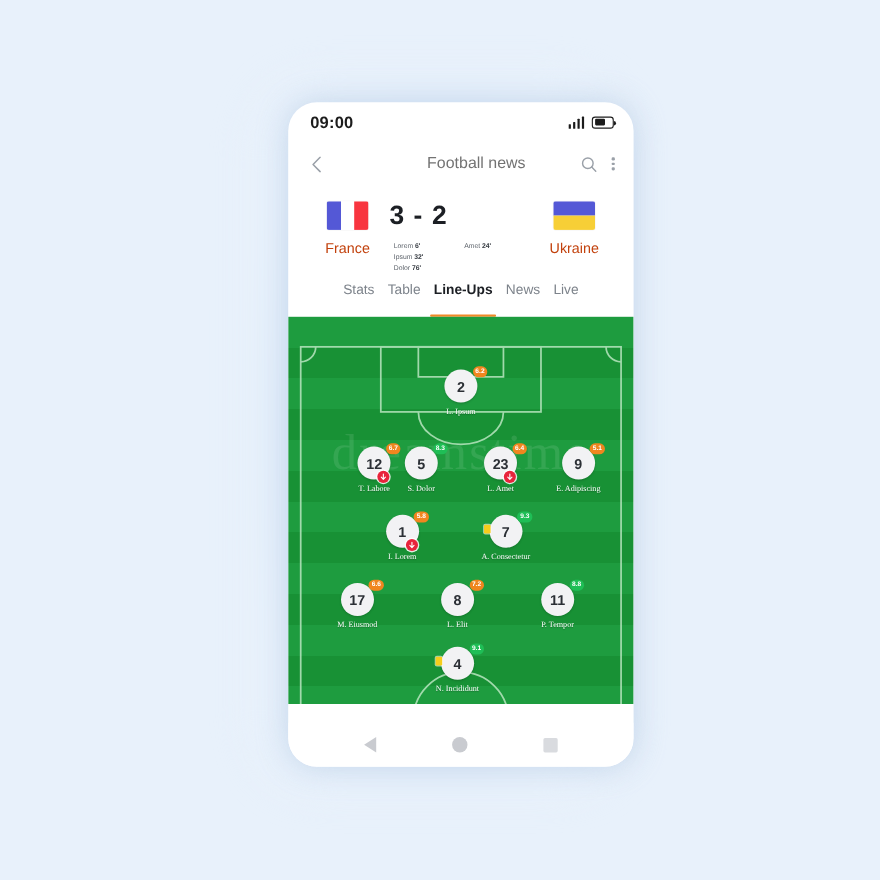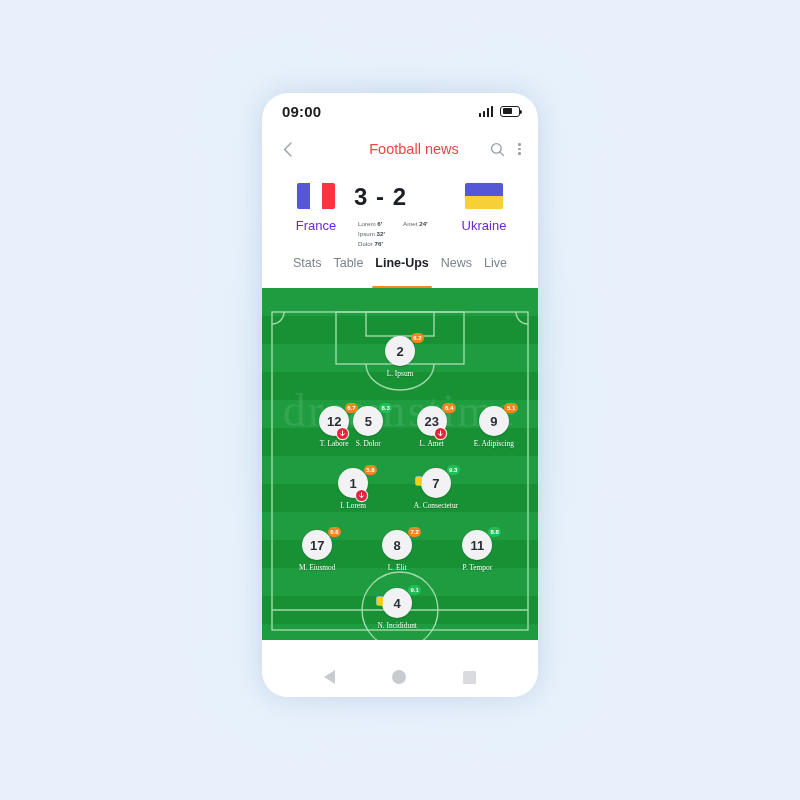--- a/index.html
+++ b/index.html
@@ -24,21 +24,21 @@
     height: 640px;
     border-radius: 60px;
     background: radial-gradient(ellipse at center, #d5e7f8 0%, #dceaf9 45%, #e8f1fb 75%);
     filter: blur(18px);
   }
 
   .phone {
     position: absolute;
     left: 262px;
     top: 93px;
-    width: 276px;
+    width: 314px;
     height: 604px;
     background: #ffffff;
     border-radius: 26px;
     overflow: hidden;
     box-shadow: 0 0 28px rgba(150,180,215,0.45);
   }
 
   
   .statusbar {
     height: 36px;
@@ -120,21 +120,21 @@
     align-items: center;
     justify-content: center;
     cursor: pointer;
   }
   .back-chevron svg { display:block; }
   .appbar-title {
     position: absolute;
     left: 0; right: 0;
     text-align: center;
     font-size: 14.5px;
-    color: #ef4444;
+    color: #737373;
     pointer-events: none;
     margin-left: 28px;
   }
   .appbar-actions {
     margin-left: auto;
     display: flex;
     align-items: center;
     gap: 10px;
     z-index: 2;
   }
@@ -181,21 +181,21 @@
   .flag.fr i:nth-child(2){ background: #ffffff; }
   .flag.fr i:nth-child(3){ background: #f8353f; }
   .flag.ua {
     flex-direction: column;
   }
   .flag.ua i { flex: 1; }
   .flag.ua i:nth-child(1){ background: #5458d6; }
   .flag.ua i:nth-child(2){ background: #f7cf36; }
   .team-name {
     font-size: 13px;
-    color: #6d28d9;
+    color: #c2410c;
   }
   .center-col {
     flex: 1;
     display: flex;
     flex-direction: column;
     align-items: flex-start;
   }
   .score {
     font-size: 24px;
     font-weight: bold;

